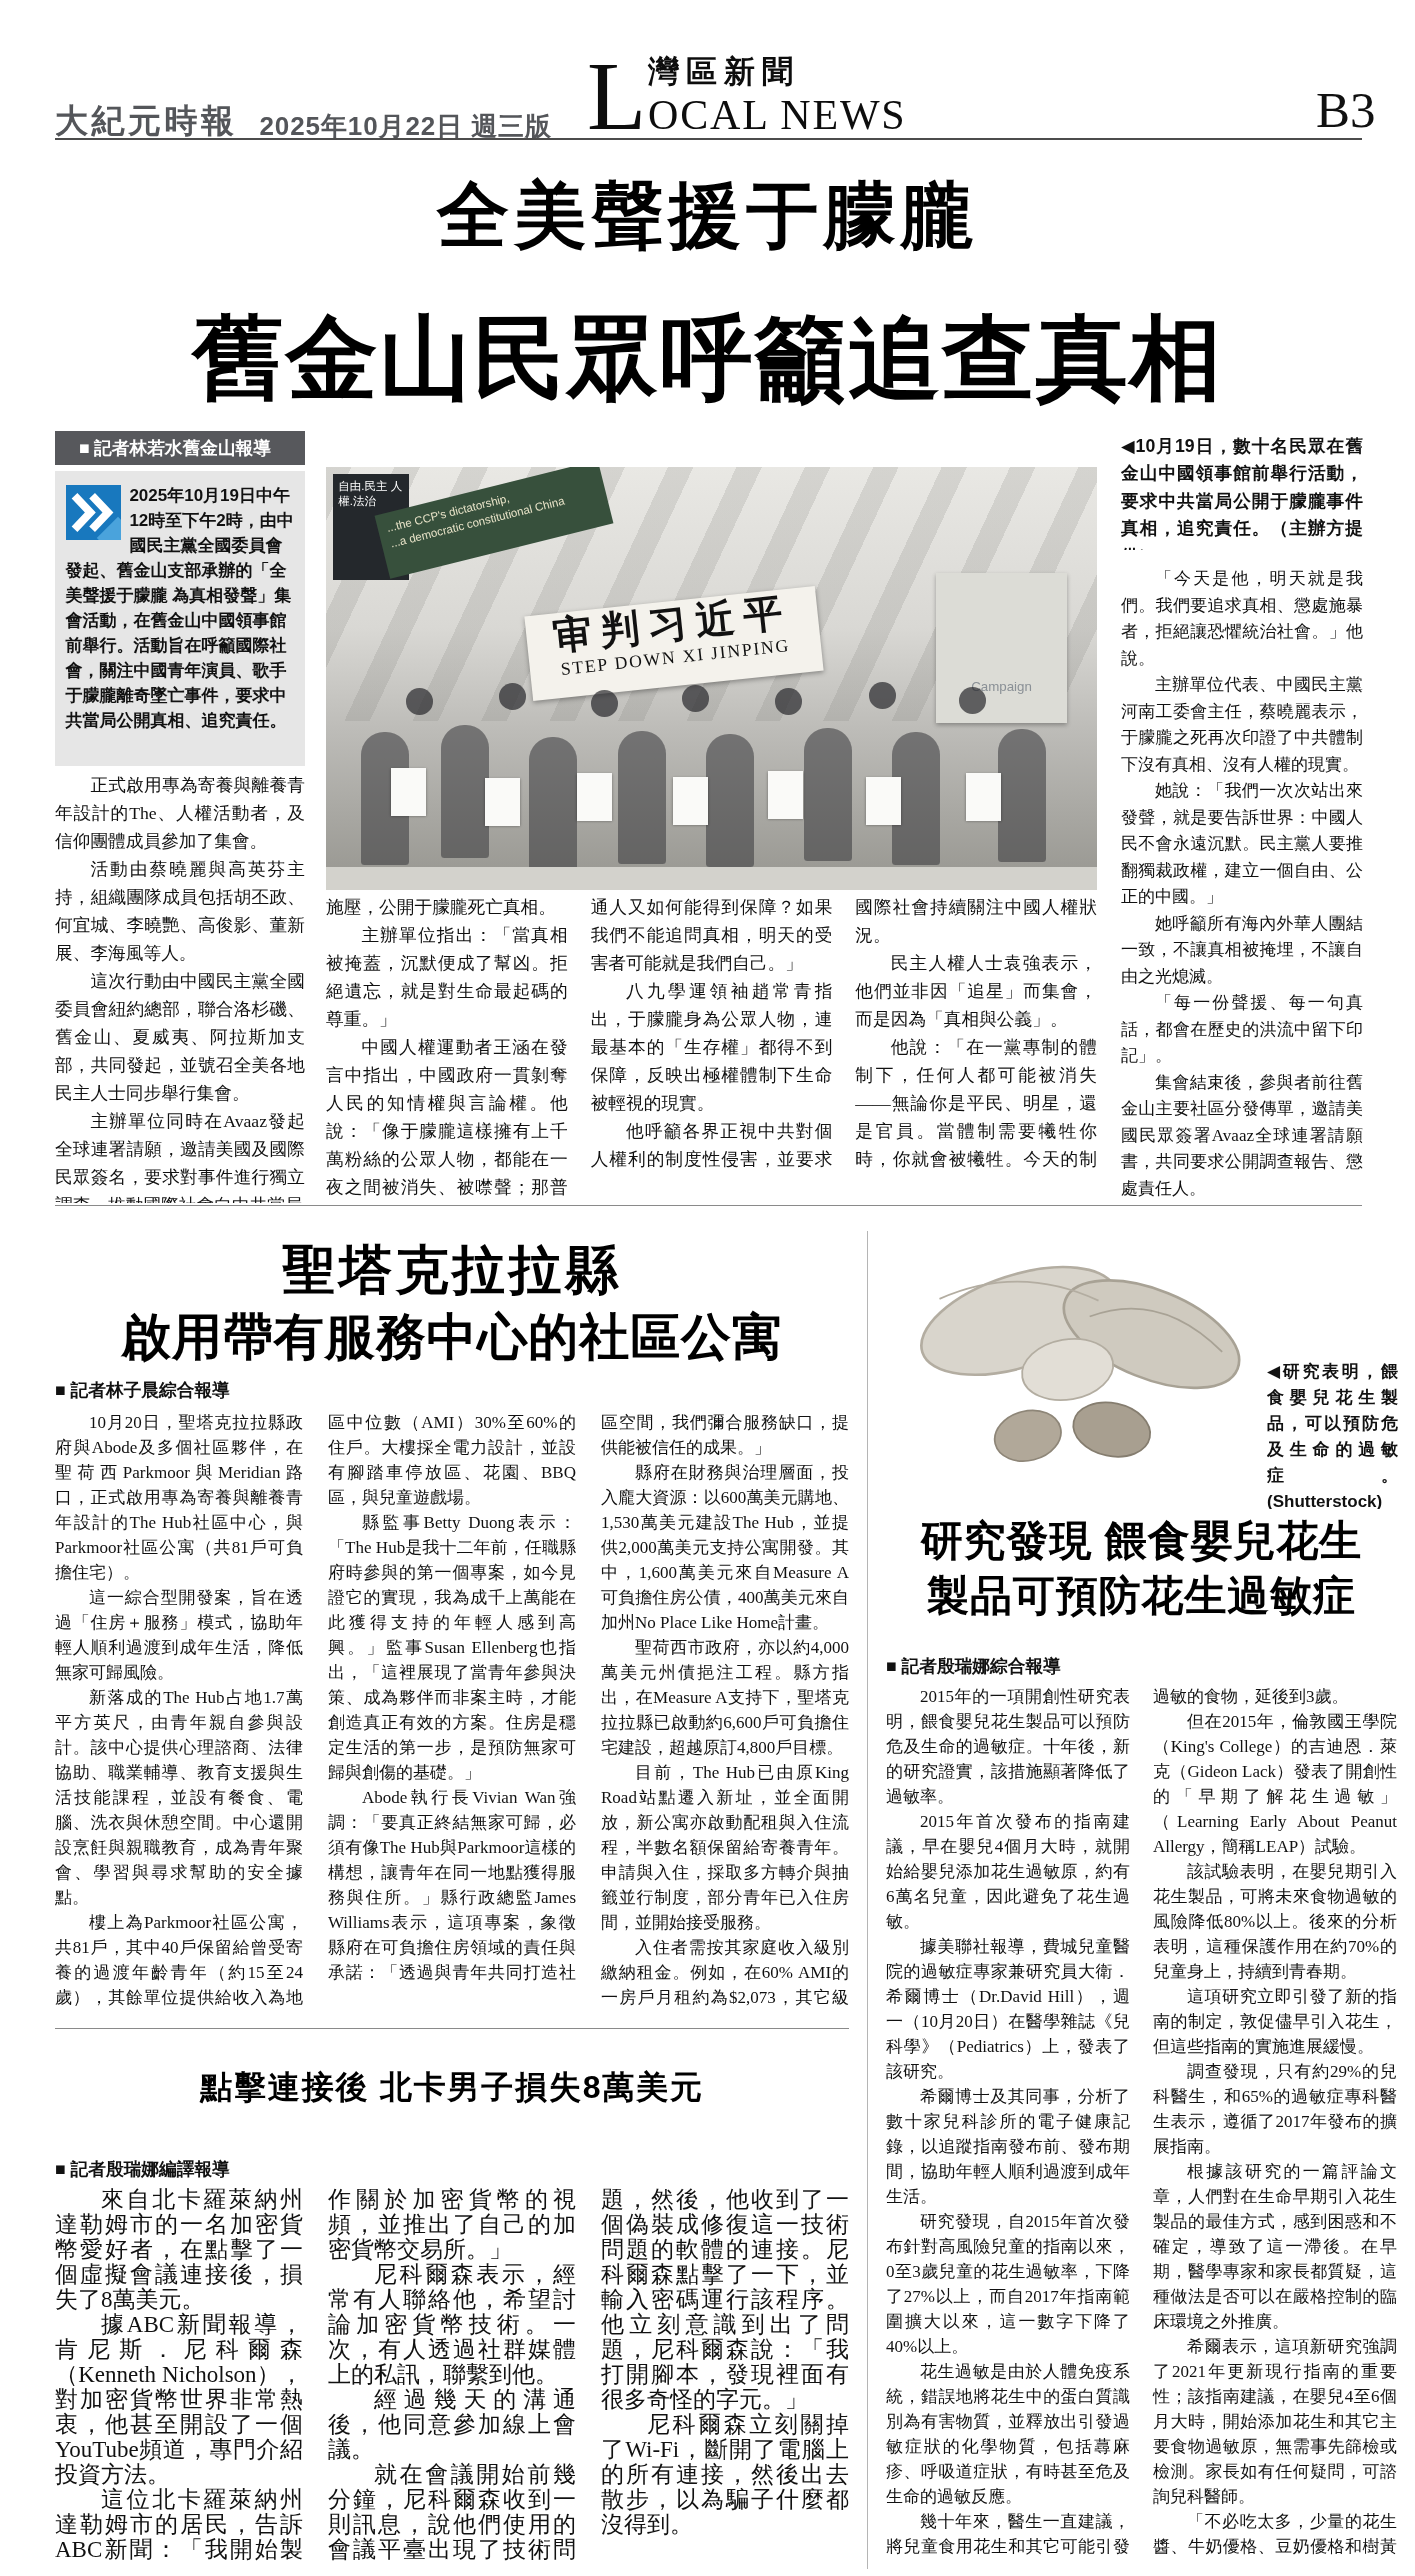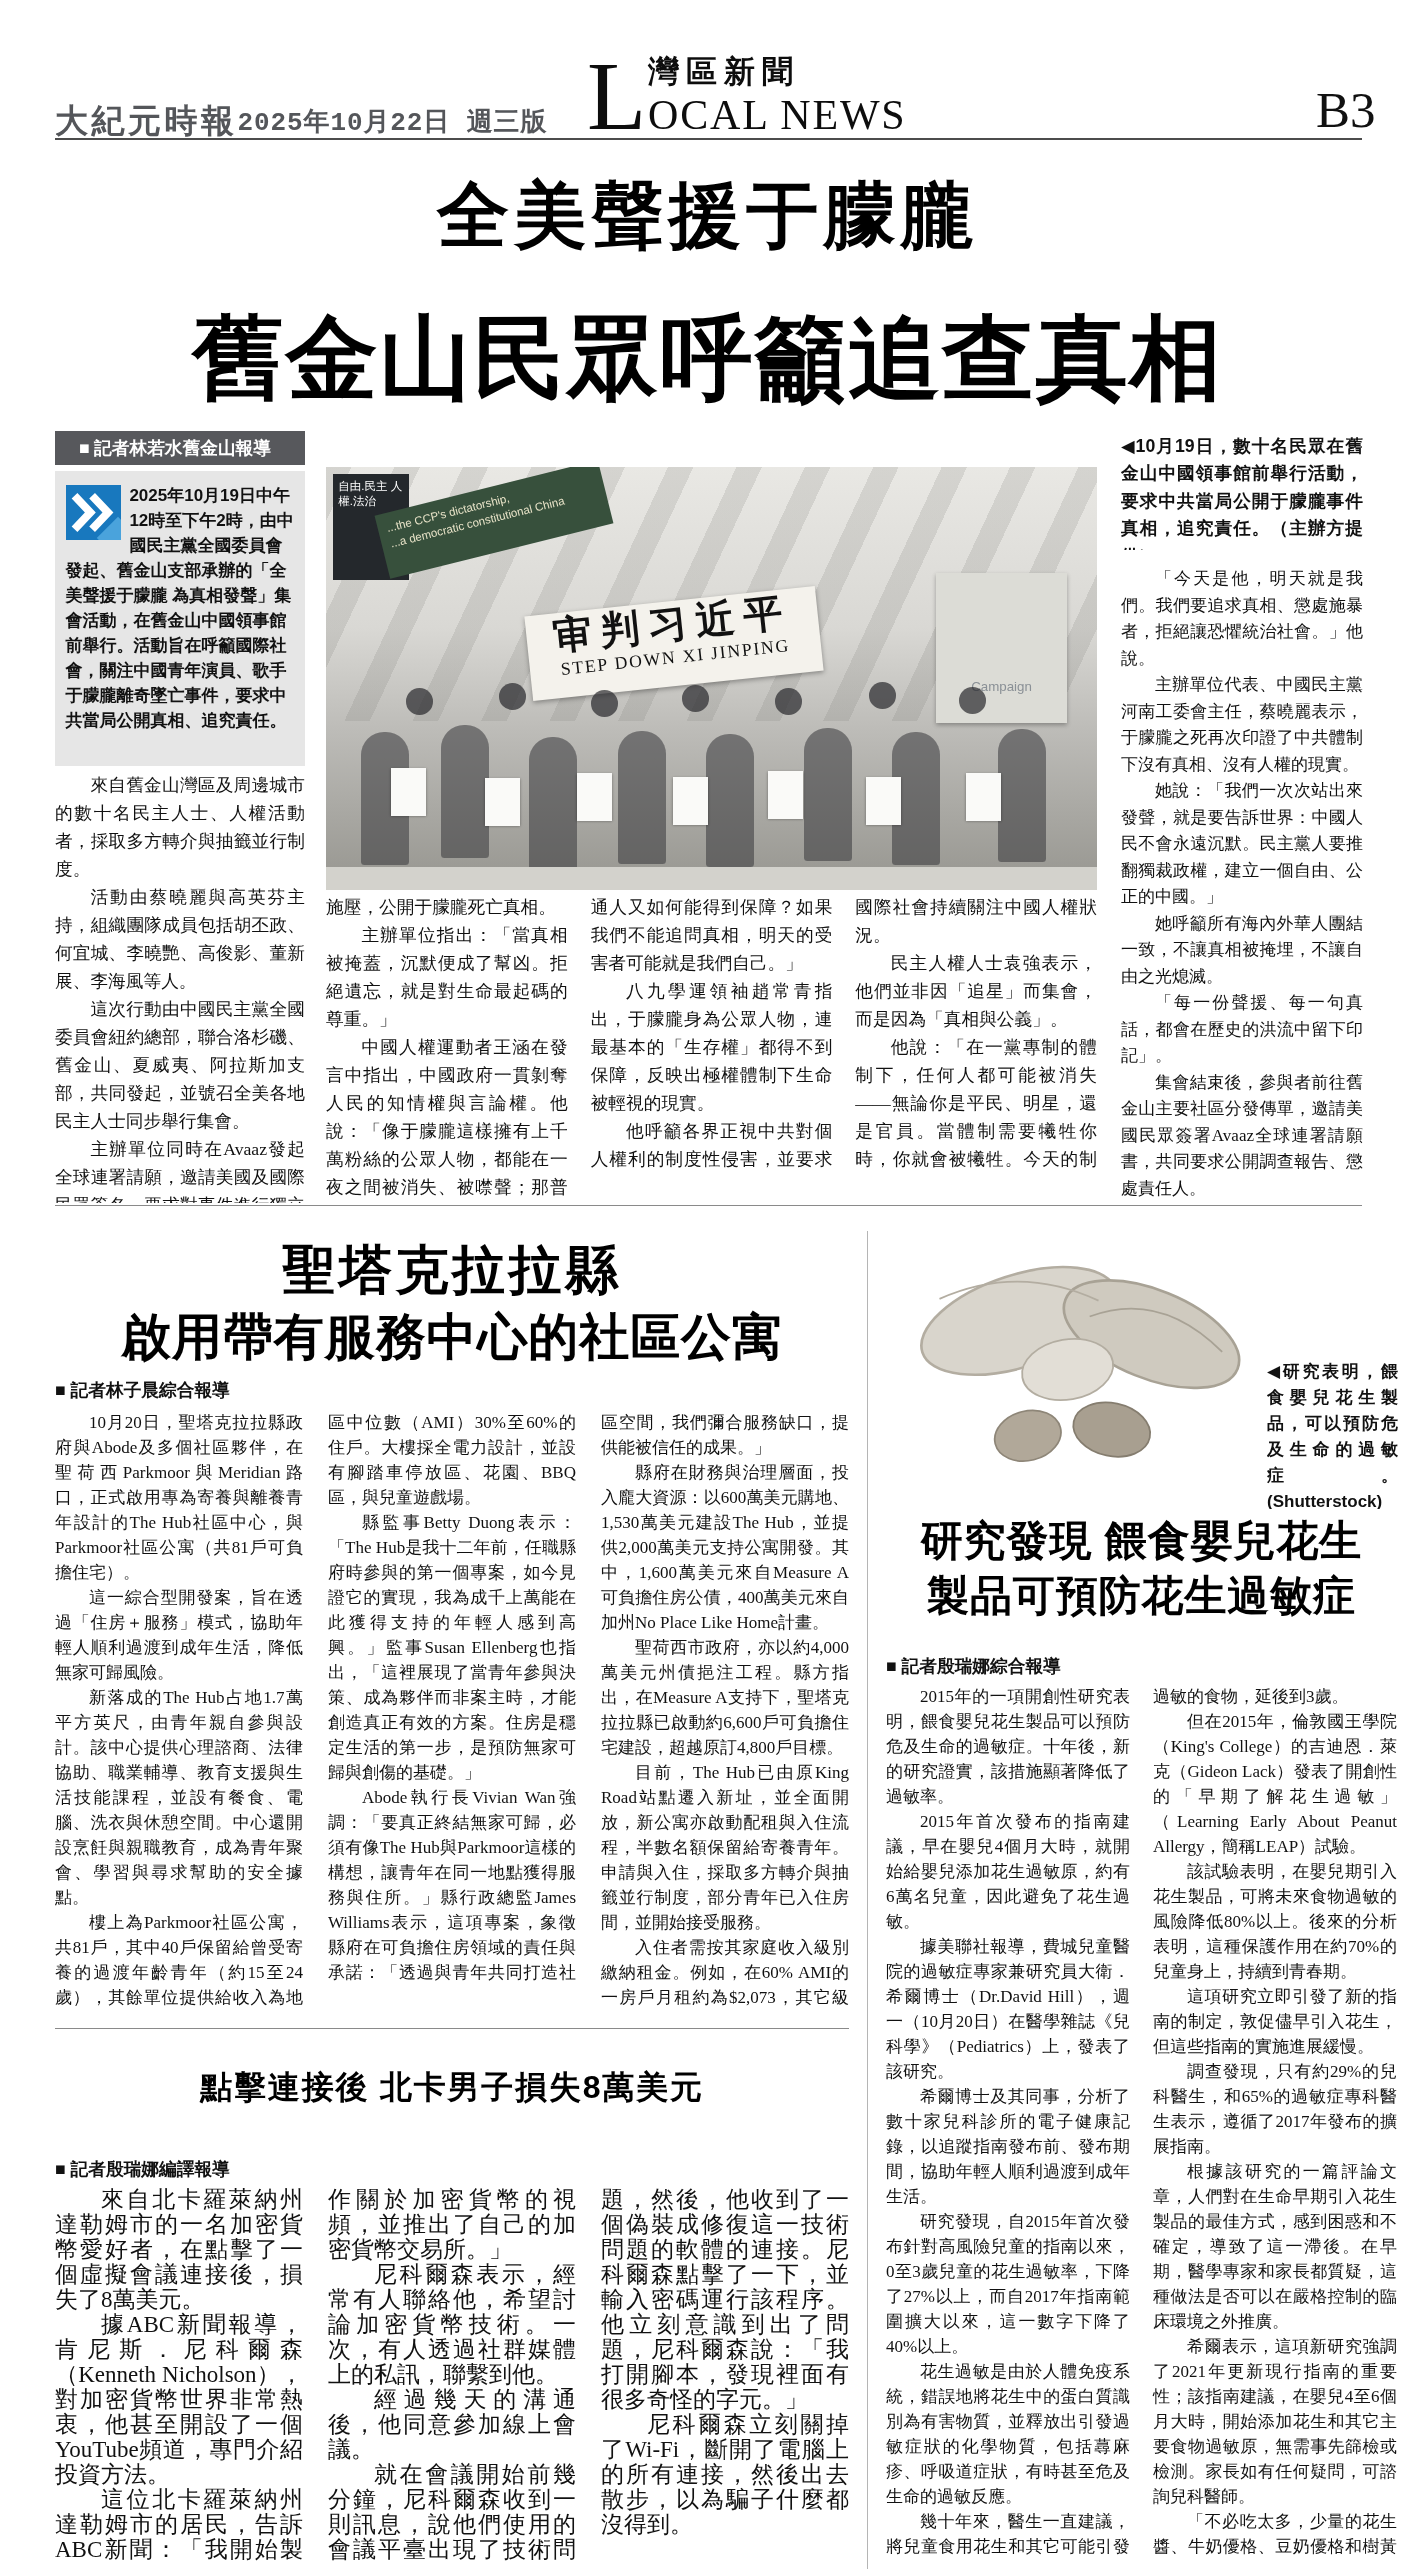--- a/index.html
+++ b/index.html
@@ -1,21 +1,21 @@
 <!DOCTYPE html>
 <html style="font-size:14px"><head>
 <meta charset="utf-8">
 <style>
   html,body{margin:0;padding:0;}
   body{width:1415px;height:2576px;position:relative;background:#ffffff;
        font-family:"Liberation Serif","DejaVu Serif",serif;color:#111;}
   .abs{position:absolute;}
   
-  .masthead{left:55px;top:99px;display:flex;align-items:center;gap:0;
-            font-family:Liberation Mono, monospace;color:#54565a;}
+  .masthead{left:55px;top:99px;display:flex;align-items:flex-end;gap:22px;
+            font-family:Liberation Sans, sans-serif;color:#54565a;}
   .masthead .paper{font-size:33px;font-weight:900;letter-spacing:3.5px;}
   .masthead .date{font-size:26px;font-weight:600;letter-spacing:0.9px;}
   .logo{left:587px;top:51px;display:flex;align-items:flex-end;color:#0d0d0d;}
   .logo .bigL{font-family:"Liberation Serif",serif;font-size:97px;line-height:81px;font-weight:400;}
   .logo .stack{display:flex;flex-direction:column;margin-left:1.8px;}
   .logo .cn{font-family:"Liberation Sans","DejaVu Sans",sans-serif;font-size:31px;font-weight:700;letter-spacing:7px;}
   .logo .en{font-family:"Liberation Serif",serif;font-size:42px;line-height:44px;letter-spacing:1.8px;}
   .pageno{left:1316px;top:81px;font-family:"Liberation Serif",serif;font-size:51px;}
   .header-rule{left:55px;top:138px;width:1307px;height:1.8px;background:#4c4c4c;}
   
@@ -119,21 +119,21 @@
   <span class="chev-icon">
     <svg width="44" height="41" viewBox="0 0 50 46">
       <polyline points="4,4 22,23 4,42" fill="none" stroke="#ffffff" stroke-width="9"></polyline>
       <polyline points="24,4 42,23 24,42" fill="none" stroke="#ffffff" stroke-width="9"></polyline>
     </svg>
   </span>
   <span class="txt">2025年10月19日中午12時至下午2時，由中國民主黨全國委員會發起、舊金山支部承辦的「全美聲援于朦朧 為真相發聲」集會活動，在舊金山中國領事館前舉行。活動旨在呼籲國際社會，關注中國青年演員、歌手于朦朧離奇墜亡事件，要求中共當局公開真相、追究責任。</span>
 </div>
 
 <div class="abs left-paras serif-body">
-    <p>來自舊金山灣區及周邊城市的數十名民主人士、人權活動者，採取多方轉介與抽籤並行制度。</p>
+    <p>正式啟用專為寄養與離養青年設計的The、人權活動者，及信仰團體成員參加了集會。</p>
     <p>活動由蔡曉麗與高英芬主持，組織團隊成員包括胡丕政、何宜城、李曉艷、高俊影、董新展、李海風等人。</p>
     <p>這次行動由中國民主黨全國委員會紐約總部，聯合洛杉磯、舊金山、夏威夷、阿拉斯加支部，共同發起，並號召全美各地民主人士同步舉行集會。</p>
     <p>主辦單位同時在Avaaz發起全球連署請願，邀請美國及國際民眾簽名，要求對事件進行獨立調查，推動國際社會向中共當局</p>
   </div>
 
 <div class="abs photo">
   <div class="ph-shadow"></div>
   <div class="ph-dark-sign">自由.民主 人權.法治</div>
   <div class="ph-green">
     <div>...the CCP's dictatorship,</div>

